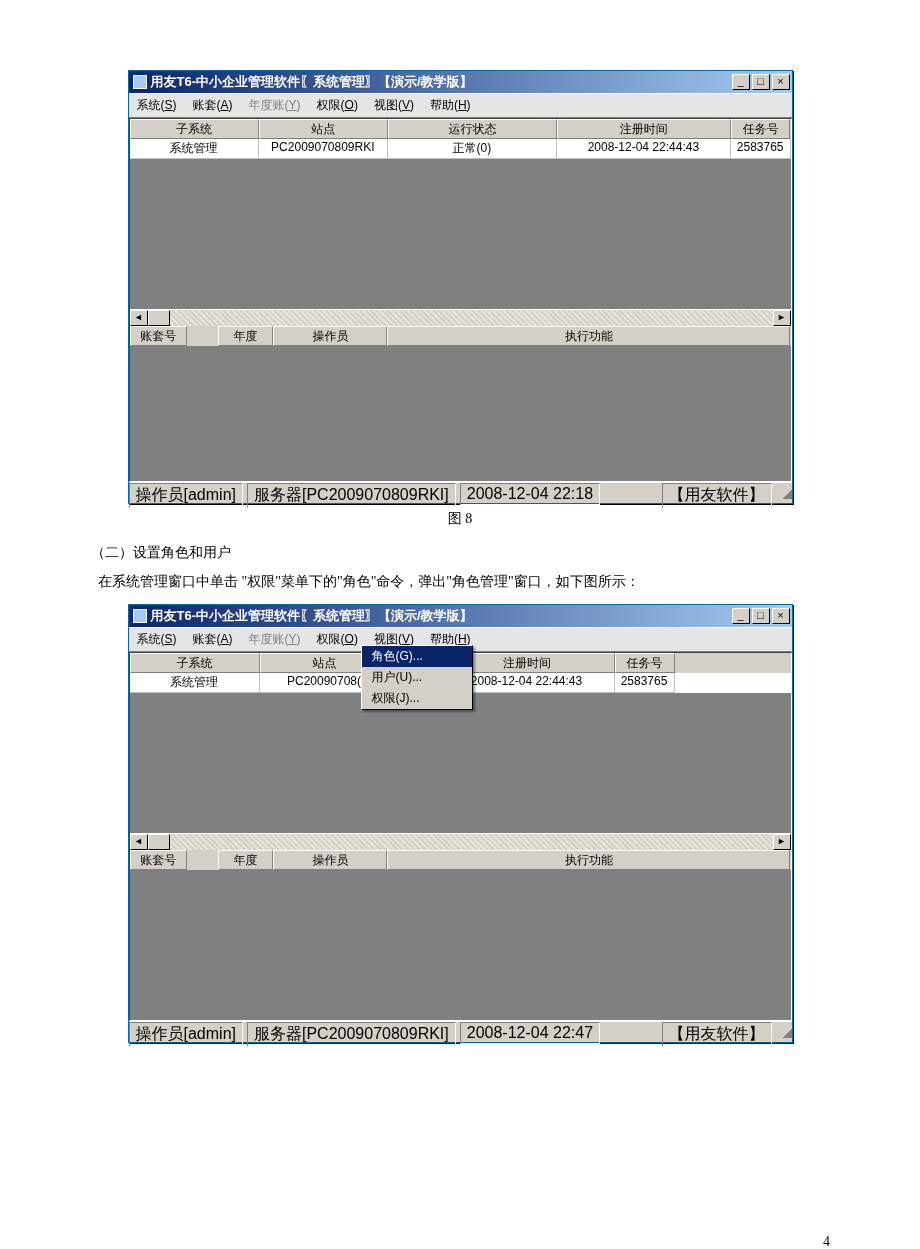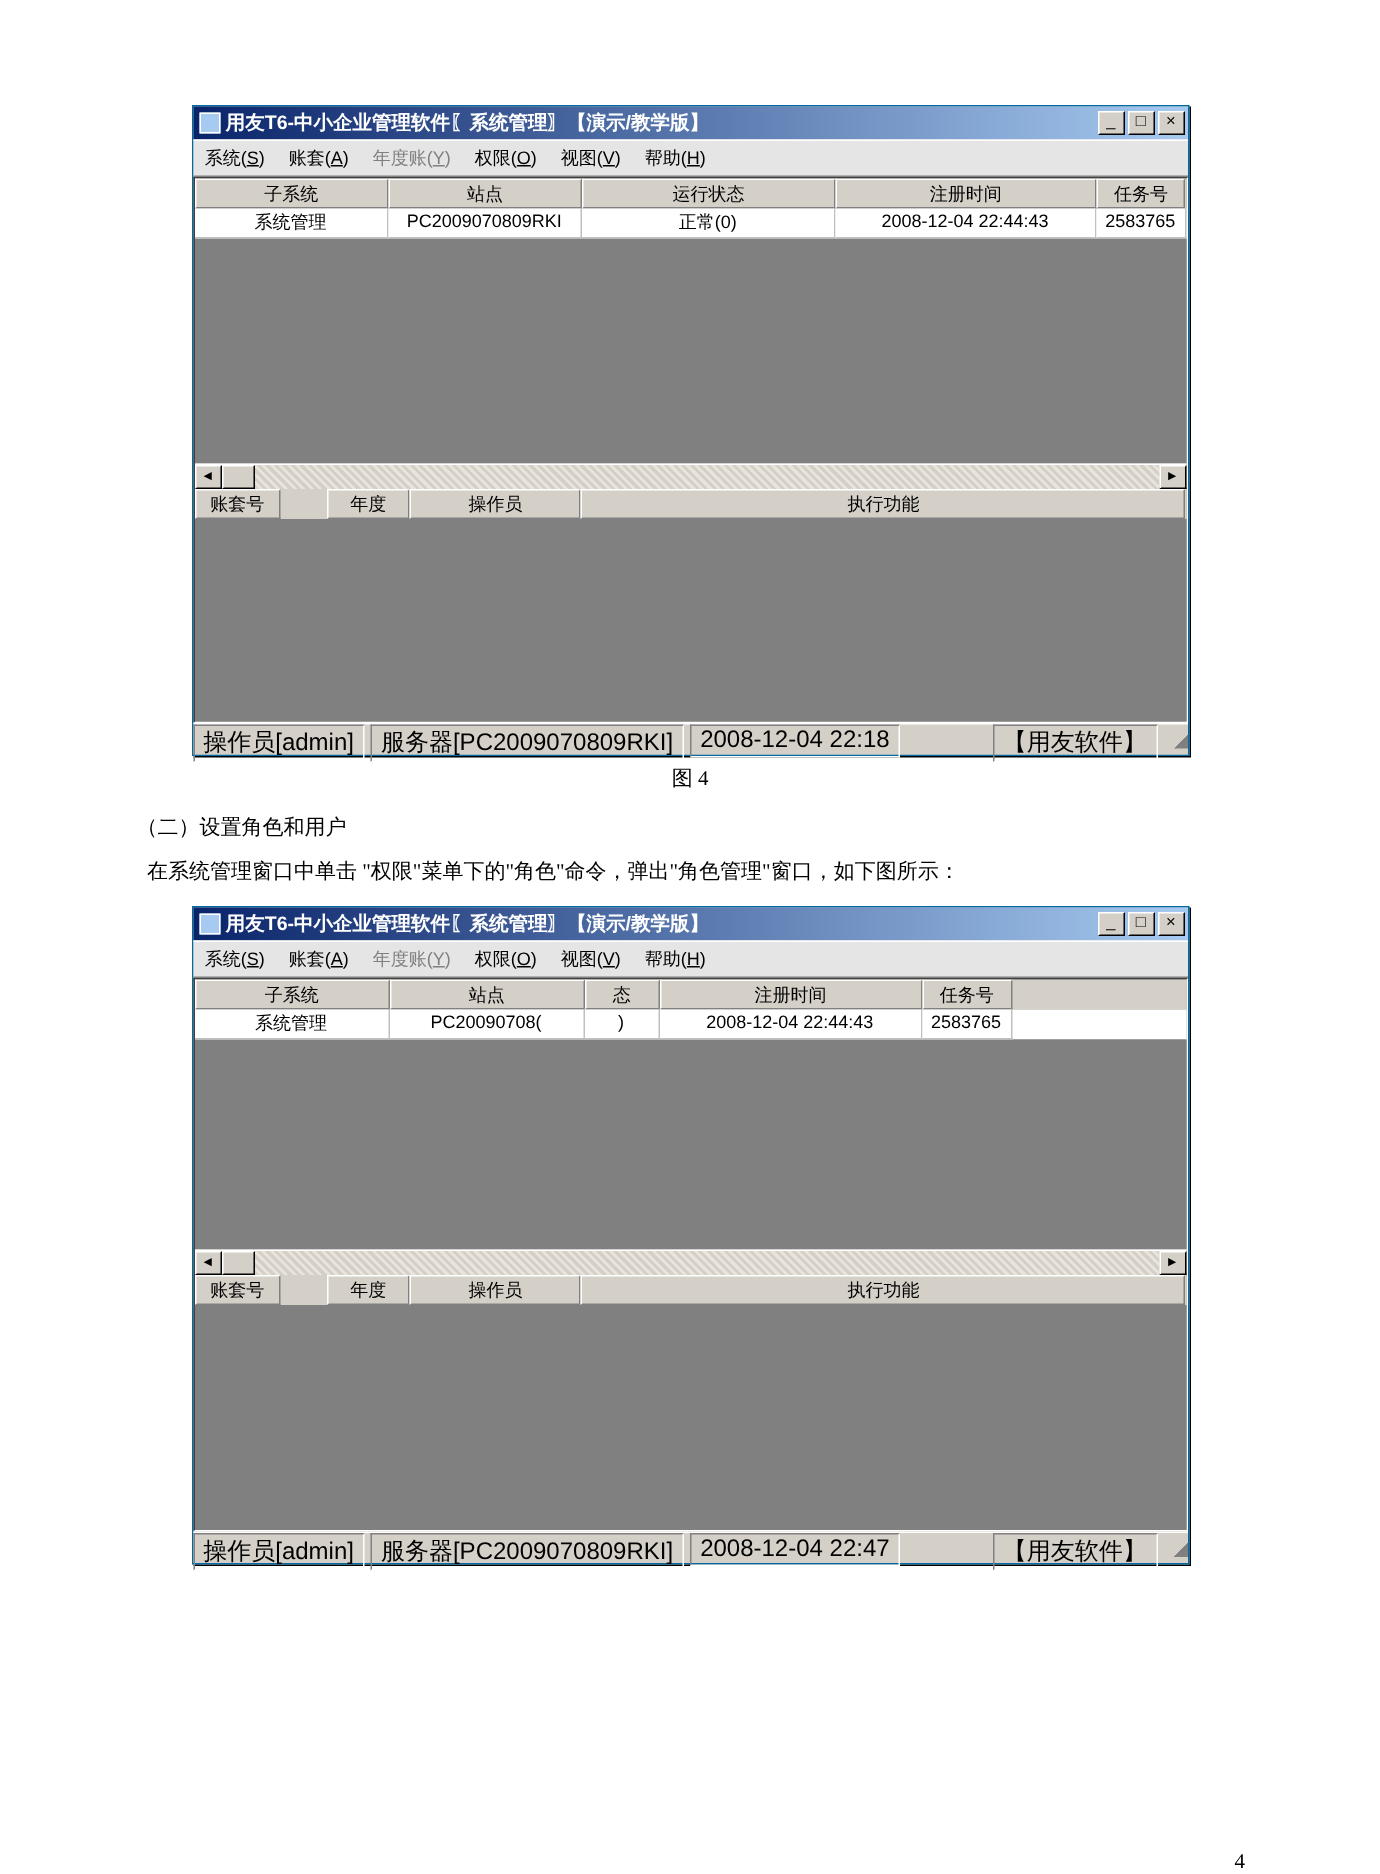--- a/index.html
+++ b/index.html
@@ -265,21 +265,21 @@
     <div class="statusbar">
       <div class="panel">操作员[admin]</div>
       <div class="panel">服务器[PC2009070809RKI]</div>
       <div class="panel">2008-12-04 22:18</div>
       <div class="stretch"></div>
       <div class="panel">【用友软件】</div>
       <div class="grip"></div>
     </div>
   </div>
 
-  <div class="caption">图 4</div>
+  <div class="caption">图 8</div>
   <div class="body-text indent0">（二）设置角色和用户</div>
   <div class="body-text indent1">在系统管理窗口中单击 "权限"菜单下的"角色"命令，弹出"角色管理"窗口，如下图所示：</div>
 
   <div class="window">
     <div class="titlebar">
       <div class="app-icon"></div>
       <div class="title-text">用友T6-中小企业管理软件〖系统管理〗【演示/教学版】</div>
       <div class="spacer"></div>
       <div class="win-btn">_</div>
       <div class="win-btn">□</div>
@@ -288,20 +288,25 @@
 
     <div class="menubar-wrap">
       <div class="menubar">
         <div class="menu-item"><span>系统(</span><span class="ul">S</span><span>)</span></div>
         <div class="menu-item"><span>账套(</span><span class="ul">A</span><span>)</span></div>
         <div class="menu-item disabled"><span>年度账(</span><span class="ul">Y</span><span>)</span></div>
         <div class="menu-item"><span>权限(</span><span class="ul">O</span><span>)</span></div>
         <div class="menu-item"><span>视图(</span><span class="ul">V</span><span>)</span></div>
         <div class="menu-item"><span>帮助(</span><span class="ul">H</span><span>)</span></div>
       </div>
+      <div class="dropdown">
+        <div class="ditem selected"><span>角色(</span><span class="ul">G</span><span>)...</span></div>
+        <div class="ditem"><span>用户(</span><span class="ul">U</span><span>)...</span></div>
+        <div class="ditem"><span>权限(</span><span class="ul">J</span><span>)...</span></div>
+      </div>
     </div>
 
     <div class="client">
       <div class="grid-header">
         <div class="hcell c-subsys">子系统</div>
         <div class="hcell c-site">站点</div>
         <div class="hcell c-state" style="width:50px">态</div>
         <div class="hcell c-regtime">注册时间</div>
         <div class="hcell c-task">任务号</div>
       </div>

